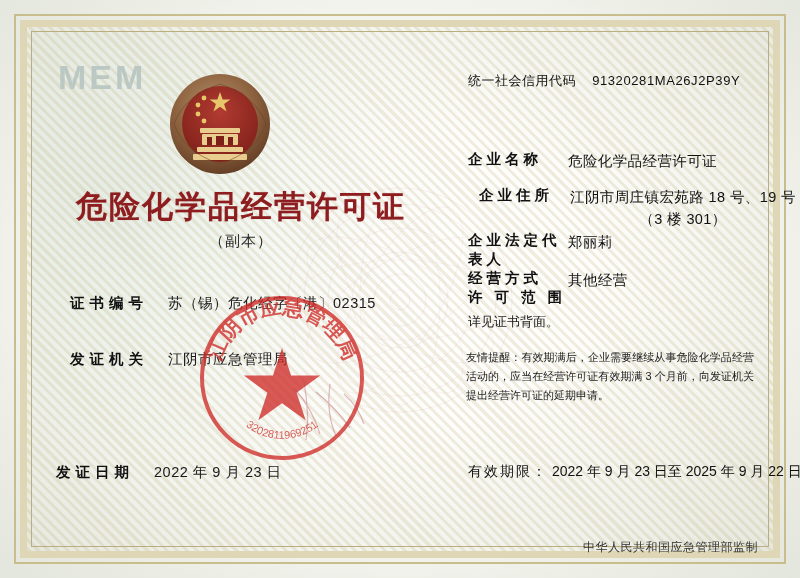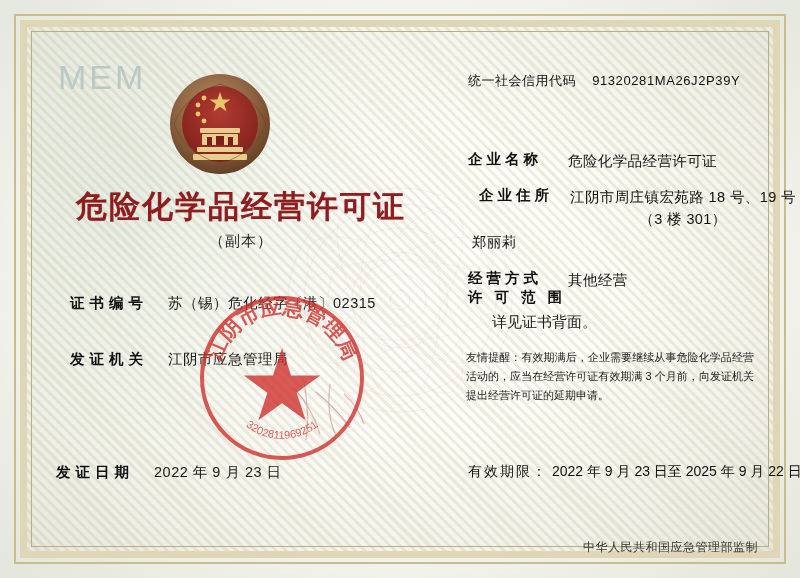--- a/index.html
+++ b/index.html
@@ -64,21 +64,21 @@
     background: radial-gradient(ellipse at 20% 30%, rgba(216,228,218,0.55) 0%, rgba(235,240,233,0.15) 55%, rgba(255,255,255,0) 75%);
     pointer-events: none;
   }
 
   
   .mem-mark {
     position: absolute;
     left: 58px;
     top: 58px;
     font-size: 34px;
-    font-weight: normal;
+    font-weight: bold;
     letter-spacing: 3px;
     color: #b9c7c3;
     font-family: "Liberation Sans", sans-serif;
     opacity: 0.95;
   }
 
   
   .emblem {
     position: absolute;
     left: 160px;
@@ -202,23 +202,23 @@
     position: absolute;
     left: 468px;
     top: 288px;
     font-size: 14.5px;
     font-weight: bold;
     letter-spacing: 4px;
     color: #111;
   }
   .scope-text {
     position: absolute;
-    left: 492px;
+    left: 468px;
     top: 313px;
-    font-size: 15px;
+    font-size: 13px;
     color: #1a1a1a;
   }
 
   .notice {
     position: absolute;
     left: 466px;
     top: 348px;
     width: 288px;
     font-size: 11px;
     line-height: 1.72;
@@ -381,20 +381,21 @@
     <span class="lbl">企业名称</span>
     <span class="val">危险化学品经营许可证</span>
   </div>
 
   <div class="right-field" id="field-address">
     <span class="lbl">企业住所</span>
     <span class="val">江阴市周庄镇宏苑路 18 号、19 号（3 楼 301）</span>
   </div>
 
   <div class="right-field" id="field-legalrep">
+    <span class="lbl">企业法定代表人</span>
     <span class="val">郑丽莉</span>
   </div>
 
   <div class="right-field" id="field-mode">
     <span class="lbl">经营方式</span>
     <span class="val">其他经营</span>
   </div>
 
   <div class="scope-label">许 可 范 围</div>
   <div class="scope-text">详见证书背面。</div>

